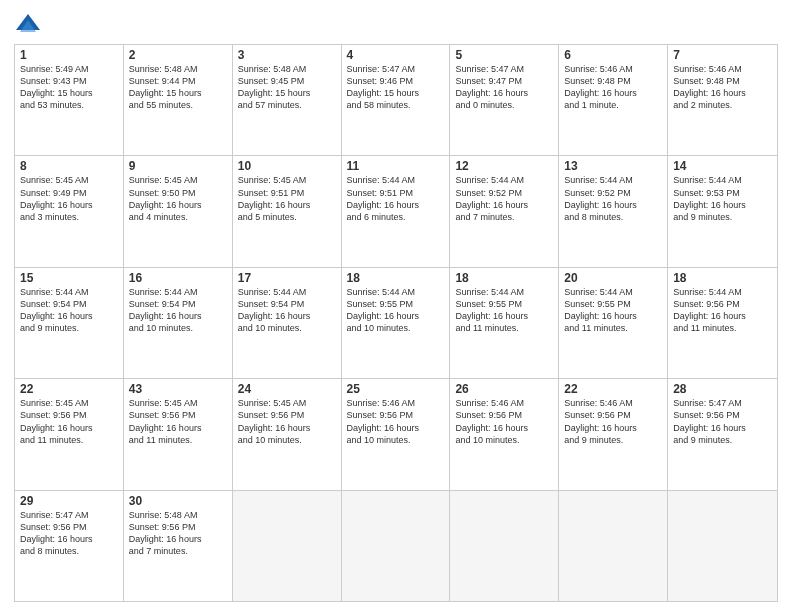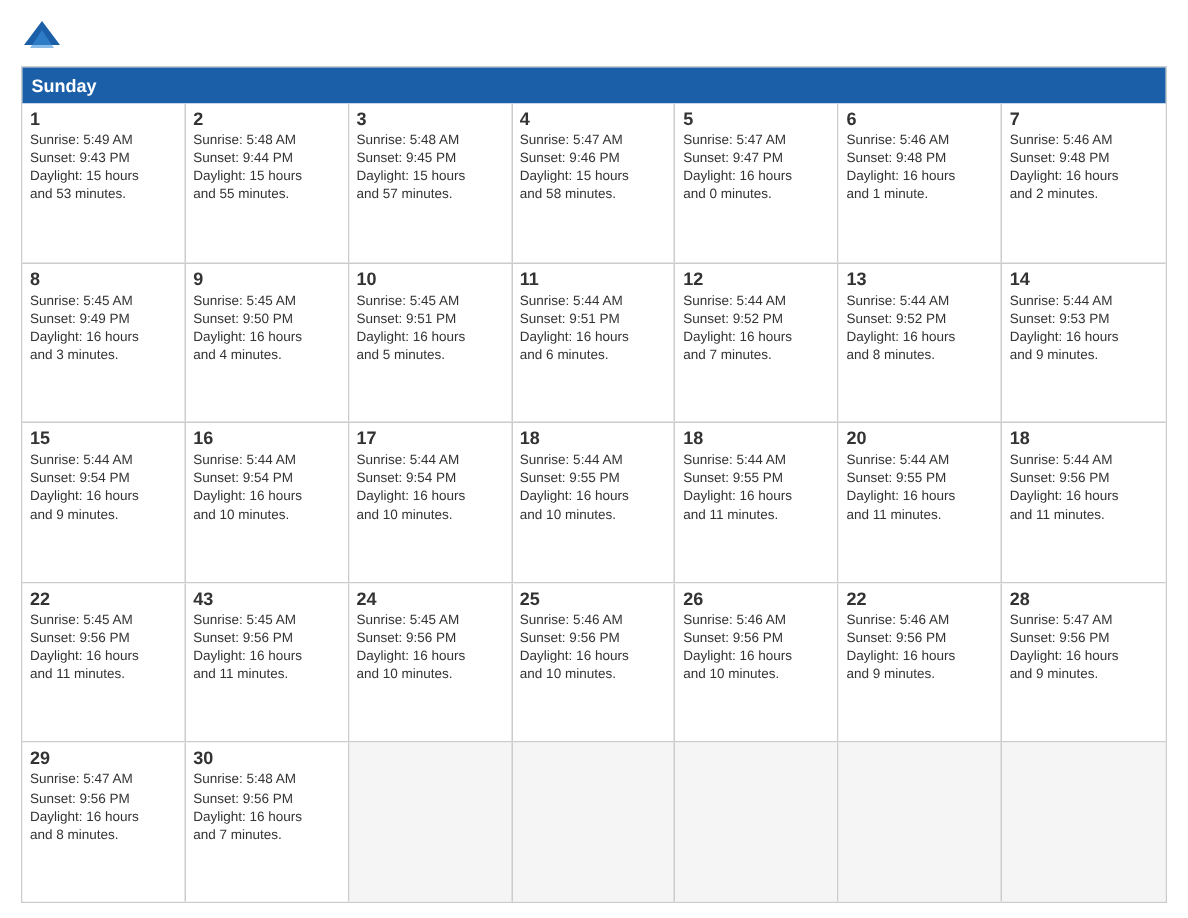--- a/index.html
+++ b/index.html
@@ -130,21 +130,20 @@
       </div>
     </div>
     <div class="title-area">
       <div class="month-year"></div>
       <div class="location"></div>
     </div>
   </div>
 
   <div class="calendar">
     <div class="cal-header" id="cal-header">
-        <div class="cal-header-cell">Sunday</div>
       </div>
     <div class="cal-body" id="cal-body">
         <div class="cal-row">
           <div class="cal-cell">
             <span class="day-num">1</span>
             <div class="day-info" style="white-space: pre-line;">Sunrise: 5:49 AM
 Sunset: 9:43 PM
 Daylight: 15 hours
 and 53 minutes.</div>
           </div>

